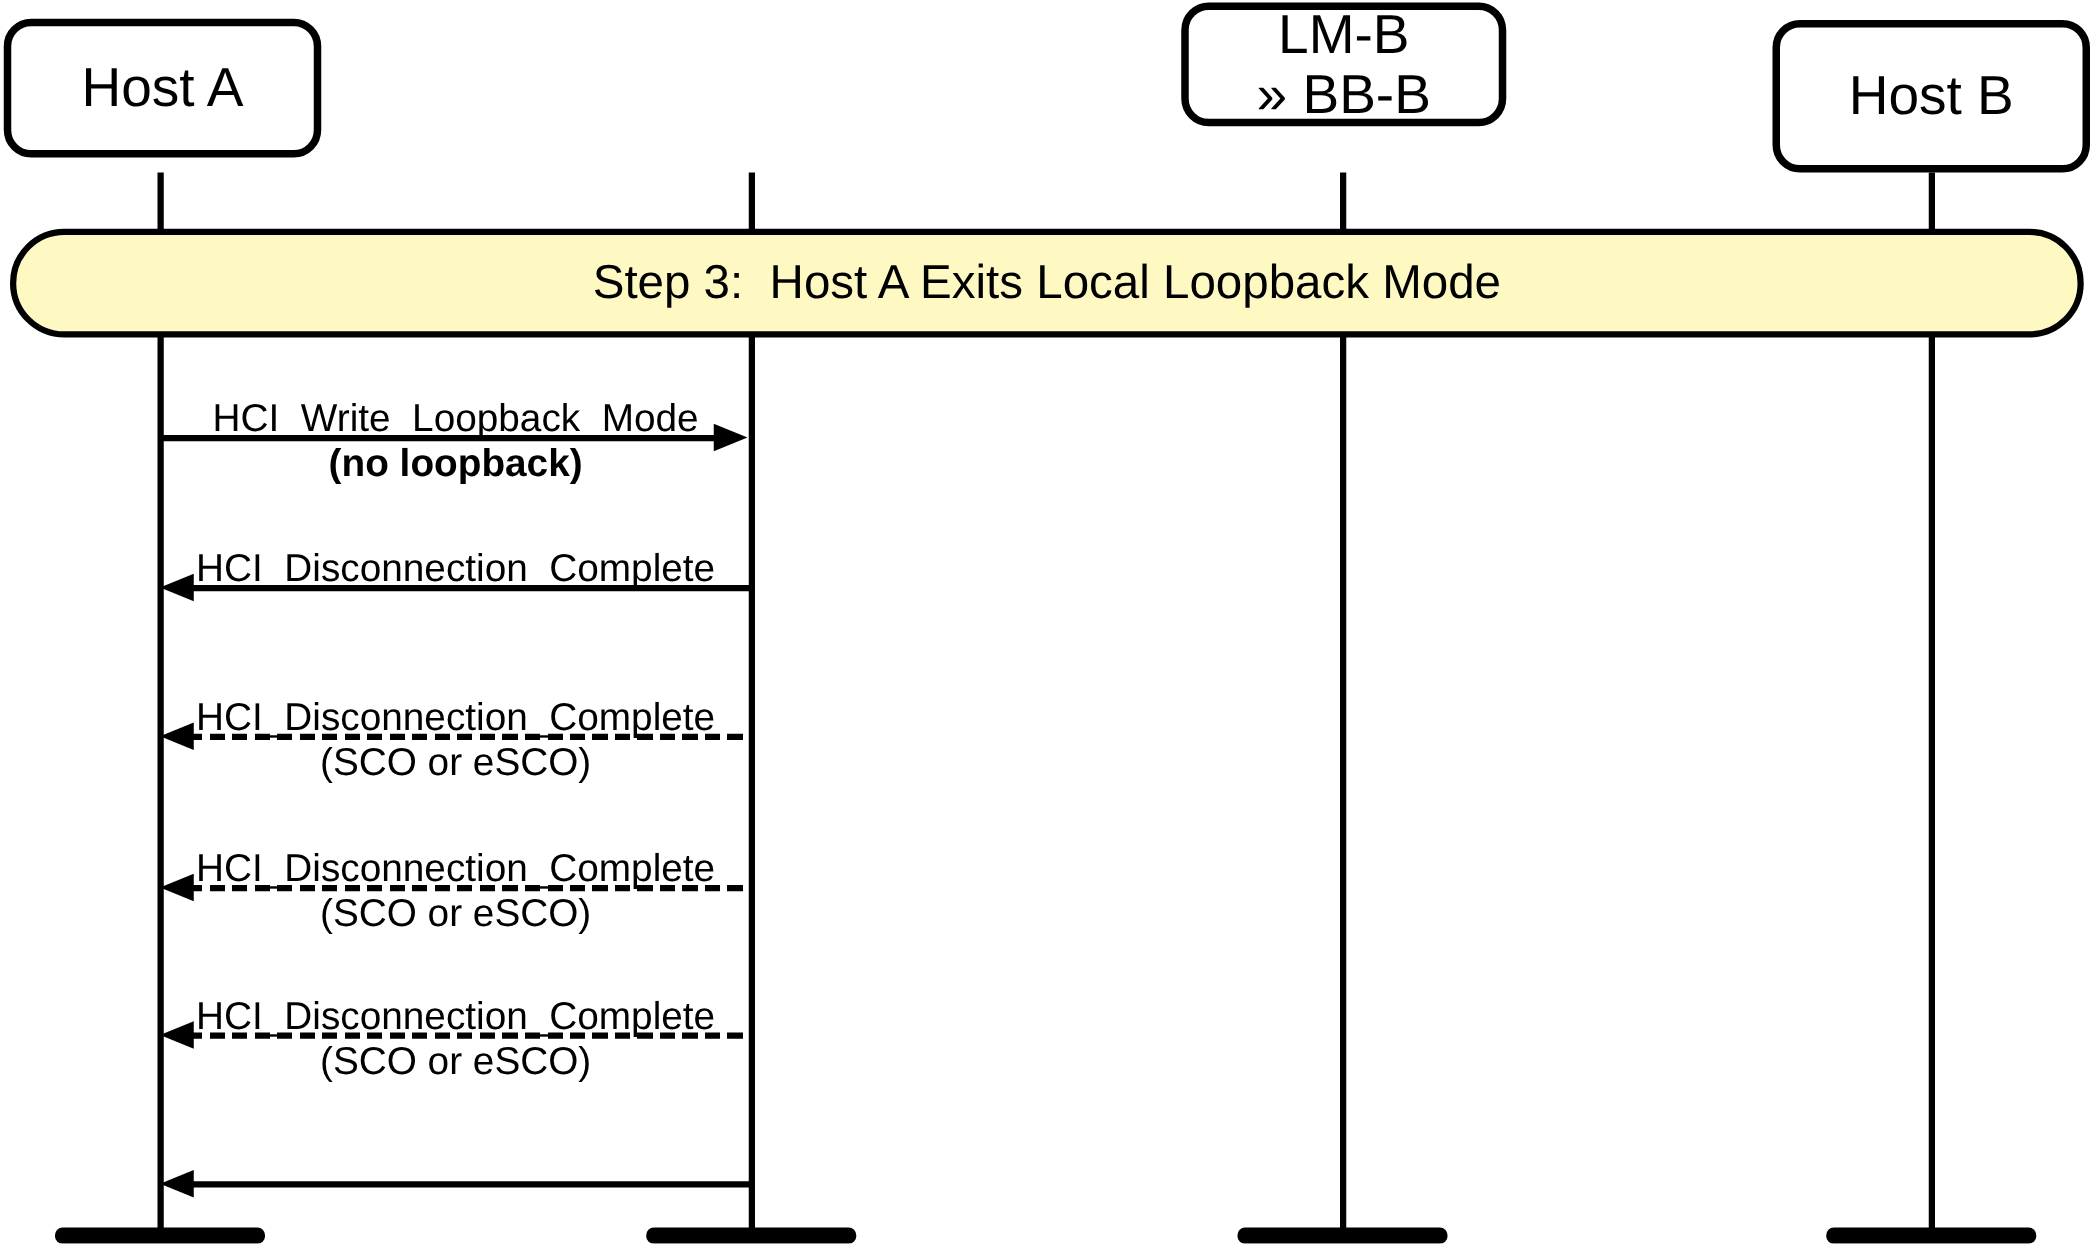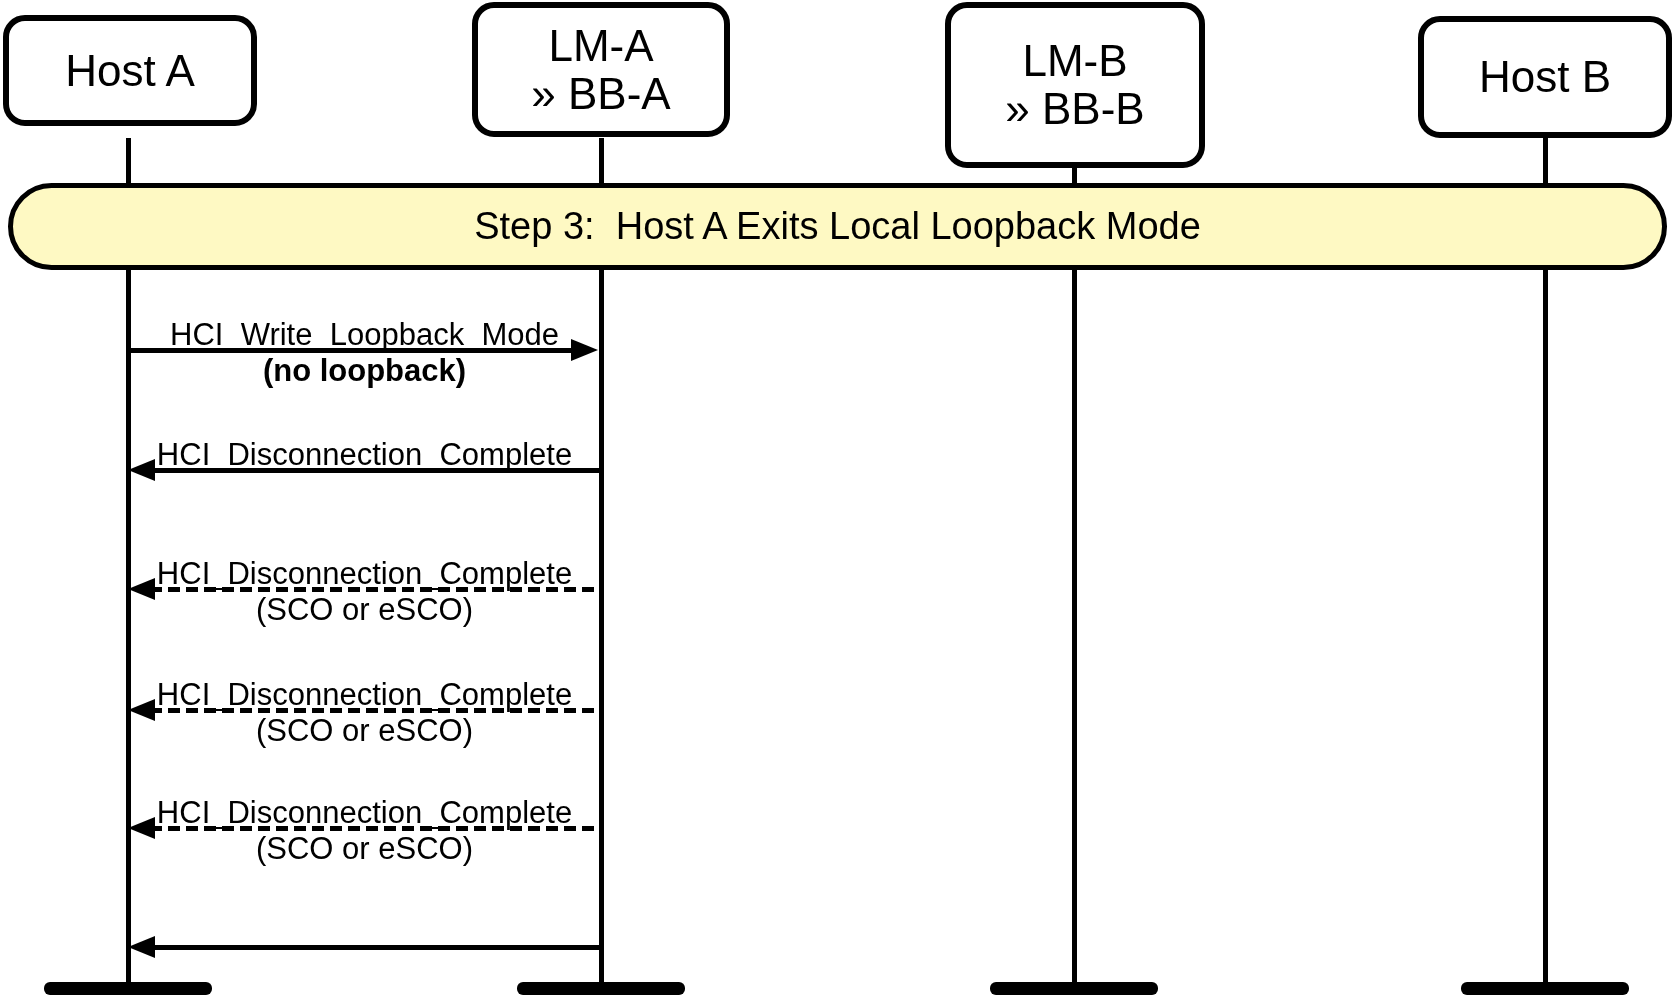--- a/index.html
+++ b/index.html
@@ -76,25 +76,21 @@
 <div id="stage">
 
   <div class="lifeline" style="left:126px;"></div>
   <div class="lifeline" style="left:599px;"></div>
   <div class="lifeline" style="left:1072px;"></div>
   <div class="lifeline" style="left:1543px;"></div>
 
   <div class="actor-box" style="left:3px;top:15px;width:254px;height:111px;">
     <span>Host A</span>
   </div>
-  <div class="actor-box" style="left:472px;top:2px;width:258px;height:135px;">
-    <span>LM-A</span>
-    <span>» BB-A</span>
-  </div>
-  <div class="actor-box" style="left:945px;top:2px;width:260px;height:166px;">
+  <div class="actor-box" style="left:945px;top:2px;width:260px;height:99px;">
     <span>LM-B</span>
     <span>» BB-B</span>
   </div>
   <div class="actor-box" style="left:1418px;top:16px;width:254px;height:122px;">
     <span>Host B</span>
   </div>
 
   <div class="banner">
     <span>Step 3:  Host A Exits Local Loopback Mode</span>
   </div>

